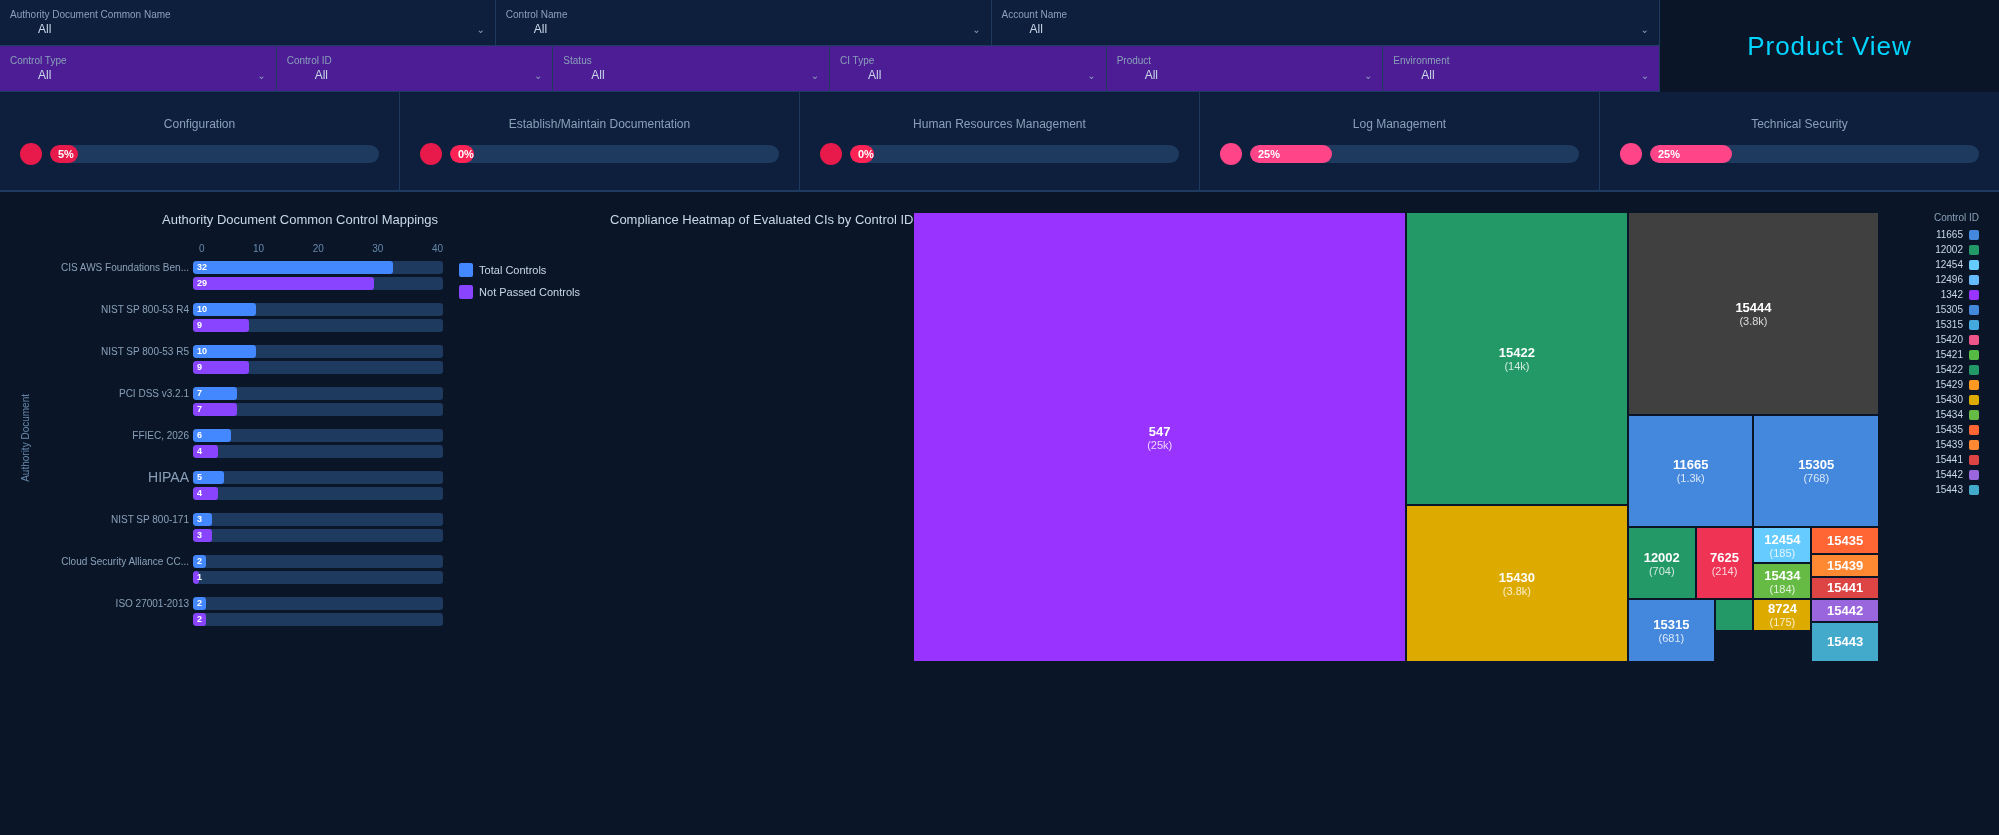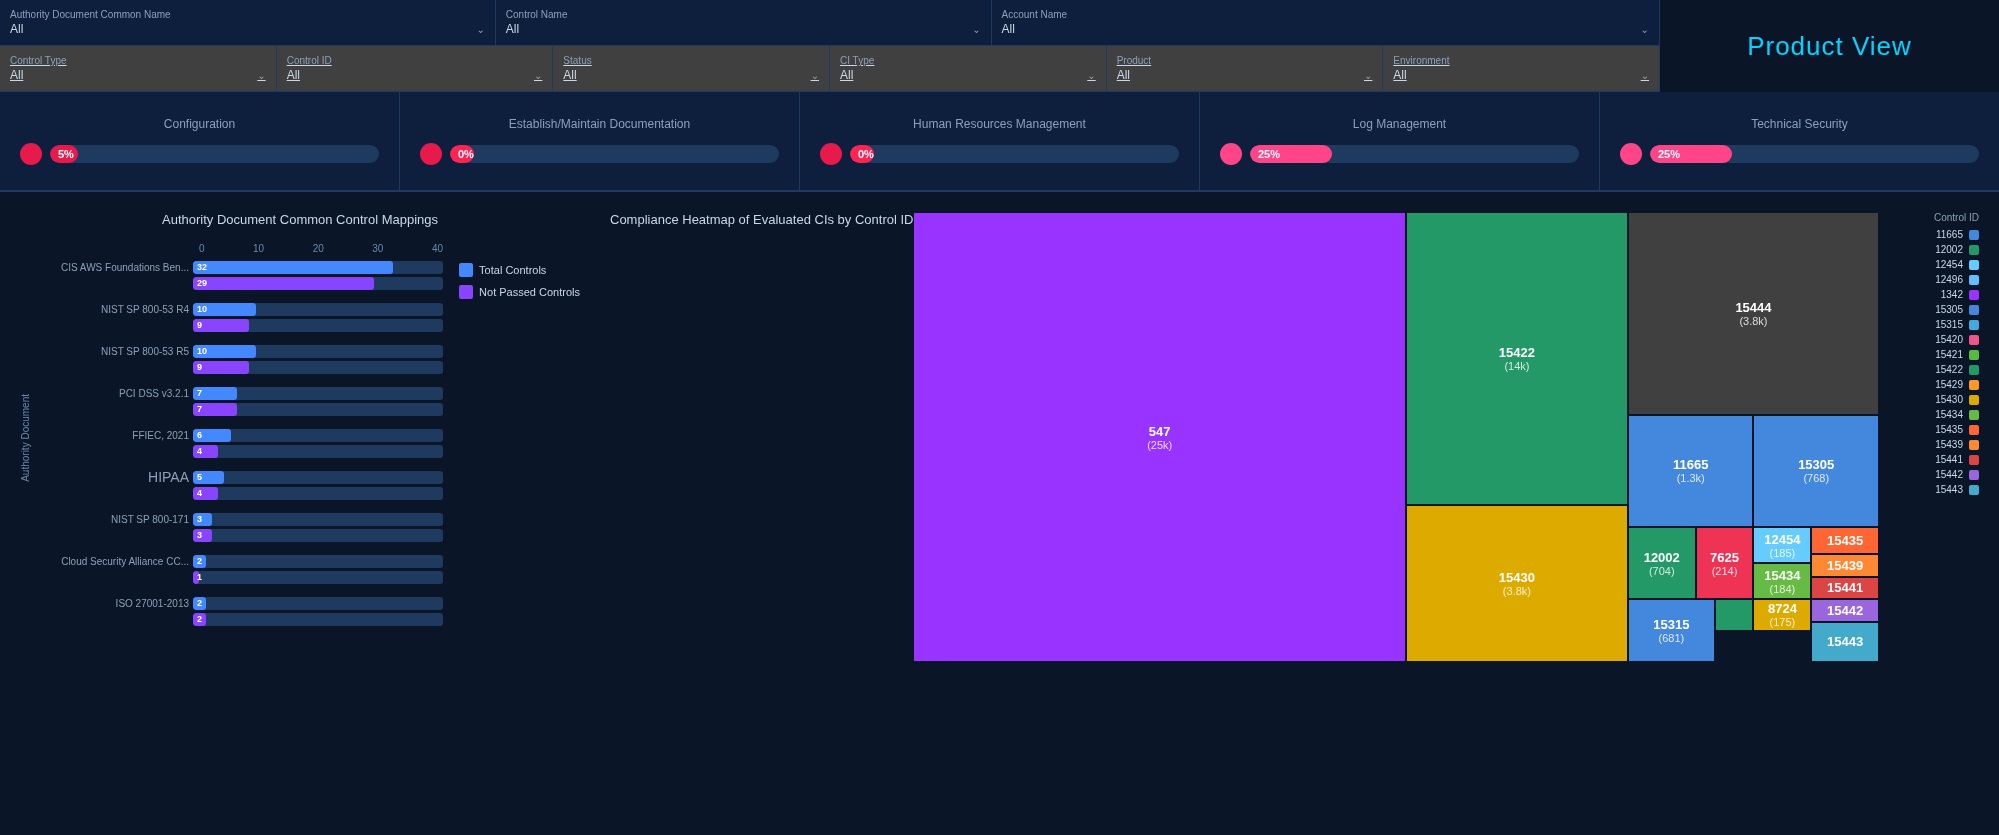--- a/index.html
+++ b/index.html
@@ -16,25 +16,24 @@
     
     .filter-row-1 {
       display: flex;
       background: #0d1f3c;
       border-bottom: 1px solid #1e3a5f;
       height: 46px;
       align-items: center;
     }
     .filter-row-2 {
       display: flex;
-      background: #404040;
+      background: #4c1d95;
       border-bottom: 1px solid #1e3a5f;
       height: 46px;
       align-items: center;
-      text-decoration: underline;
     }
 
     .filter-dropdown {
       display: flex;
       flex-direction: column;
       justify-content: center;
       padding: 12px 10px;
       border-right: 1px solid #1e3a5f;
       height: 100%;
       cursor: pointer;
@@ -47,20 +46,21 @@
       margin-bottom: 2px;
     }
     .filter-value-row {
       display: flex;
       align-items: center;
       justify-content: space-between;
     }
     .filter-value {
       font-size: 12px;
       color: #c8d8e8;
+      margin-left: 28px;
     }
     .chevron { color: #8aa0b8; font-size: 10px; }
 
     .product-view-title {
       width: 340px;
       display: flex;
       align-items: center;
       justify-content: center;
       border-left: 1px solid #1e3a5f;
       height: 92px;
@@ -527,21 +527,21 @@
       <div class="bar-row-label"></div>
       <div style="flex:1;height:13px;background:#1e3a5f;border-radius:3px;overflow:hidden;position:relative;">
         <div style="width:17.5%;height:100%;background:#8844ff;border-radius:3px;display:flex;align-items:center;padding-left:4px;">
           <span style="font-size:9px;color:white;font-weight:bold;">7</span>
         </div>
       </div>
     </div>
   </div>
               <div class="bar-pair">
     <div class="bar-row">
-      <div class="bar-row-label" style="font-size:10px;">FFIEC, 2021</div>
+      <div class="bar-row-label" style="font-size:10px;">FFIEC, 2026</div>
       <div style="flex:1;height:13px;background:#1e3a5f;border-radius:3px;overflow:hidden;position:relative;">
         <div style="width:15%;height:100%;background:#4488ff;border-radius:3px;display:flex;align-items:center;padding-left:4px;">
           <span style="font-size:9px;color:white;font-weight:bold;">6</span>
         </div>
       </div>
     </div>
     <div class="bar-row" style="margin-top:2px;">
       <div class="bar-row-label"></div>
       <div style="flex:1;height:13px;background:#1e3a5f;border-radius:3px;overflow:hidden;position:relative;">
         <div style="width:10%;height:100%;background:#8844ff;border-radius:3px;display:flex;align-items:center;padding-left:4px;">

